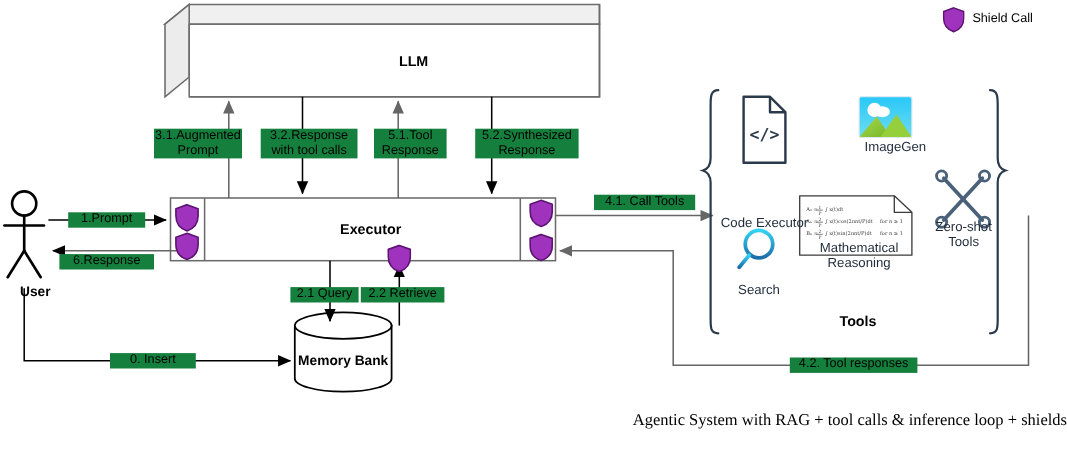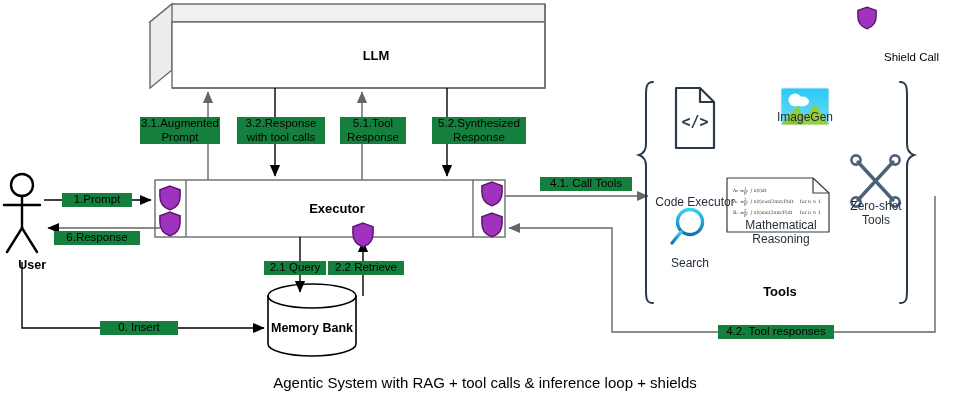--- a/index.html
+++ b/index.html
@@ -29,23 +29,24 @@
   .boxtitle {
     position: absolute;
     font-size: 13px;
     font-weight: bold;
     text-align: center;
   }
 
   .caption {
     position: absolute;
     left: 0; top: 374px; width: 970px;
-    text-align: center;
+    text-align: right;
     font-size: 15px;
     color: #000;
+    font-family: Liberation Serif, serif;
   }
 
   .tool-label {
     position: absolute;
     text-align: center;
     font-size: 12px;
     line-height: 14px;
     color: #1f2b3a;
     white-space: pre-line;
   }
@@ -53,21 +54,20 @@
     position: absolute;
     font-size: 13px;
     font-weight: bold;
     text-align: center;
     color: #000;
   }
   .legend-label {
     position: absolute;
     font-size: 11.5px;
     color: #000;
-    margin-top: 40px;
   }
 </style>
 </head>
 <body>
 
 <div id="stage">
 
   <svg class="layer" viewBox="0 0 970 411">
     <defs>
       <marker id="arrB" markerWidth="9" markerHeight="9" refX="8" refY="4.5" orient="auto">
@@ -232,21 +232,21 @@
 
   <div class="lbl" style="left:264px; top:261px; width:62px;">2.1 Query</div>
   <div class="lbl" style="left:328px; top:261px; width:76px;">2.2 Retrieve</div>
 
   <div class="lbl" style="left:100px; top:321px; width:78px;">0. Insert</div>
 
   <div class="lbl" style="left:540px; top:177px; width:92px;">4.1. Call Tools</div>
   <div class="lbl" style="left:718px; top:325px; width:116px;">4.2. Tool responses</div>
 
   <div class="tool-label" style="left:650px; top:147px; width:90px;margin-top:48px;">Code Executor</div>
-  <div class="tool-label" style="left:768px; top:110px; width:74px;">ImageGen</div>
+  <div class="tool-label" style="left:768px; top:126px; width:74px;text-align:right;">ImageGen</div>
   <div class="tool-label" style="left:659px; top:256px; width:62px;">Search</div>
   <div class="tool-label" style="left:736px; top:218px; width:90px;">Mathematical
 Reasoning</div>
   <div class="tool-label" style="left:838px; top:199px; width:76px;">Zero-shot
 Tools</div>
 
   <div class="tools-title" style="left:730px; top:284px; width:100px;">Tools</div>
 
   <div class="legend-label" style="left:884px; top:11px;">Shield Call</div>
 

